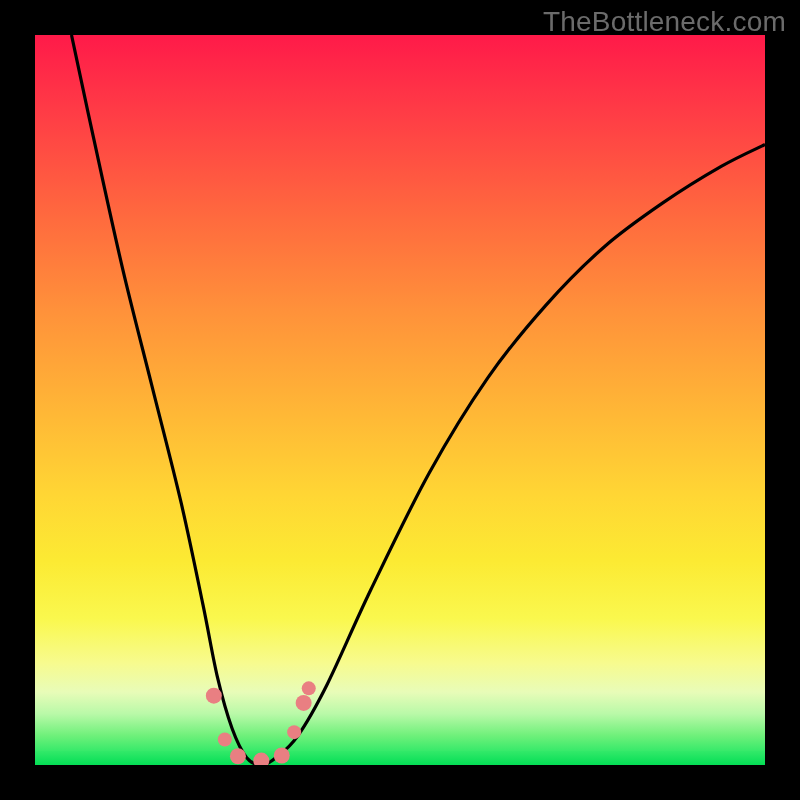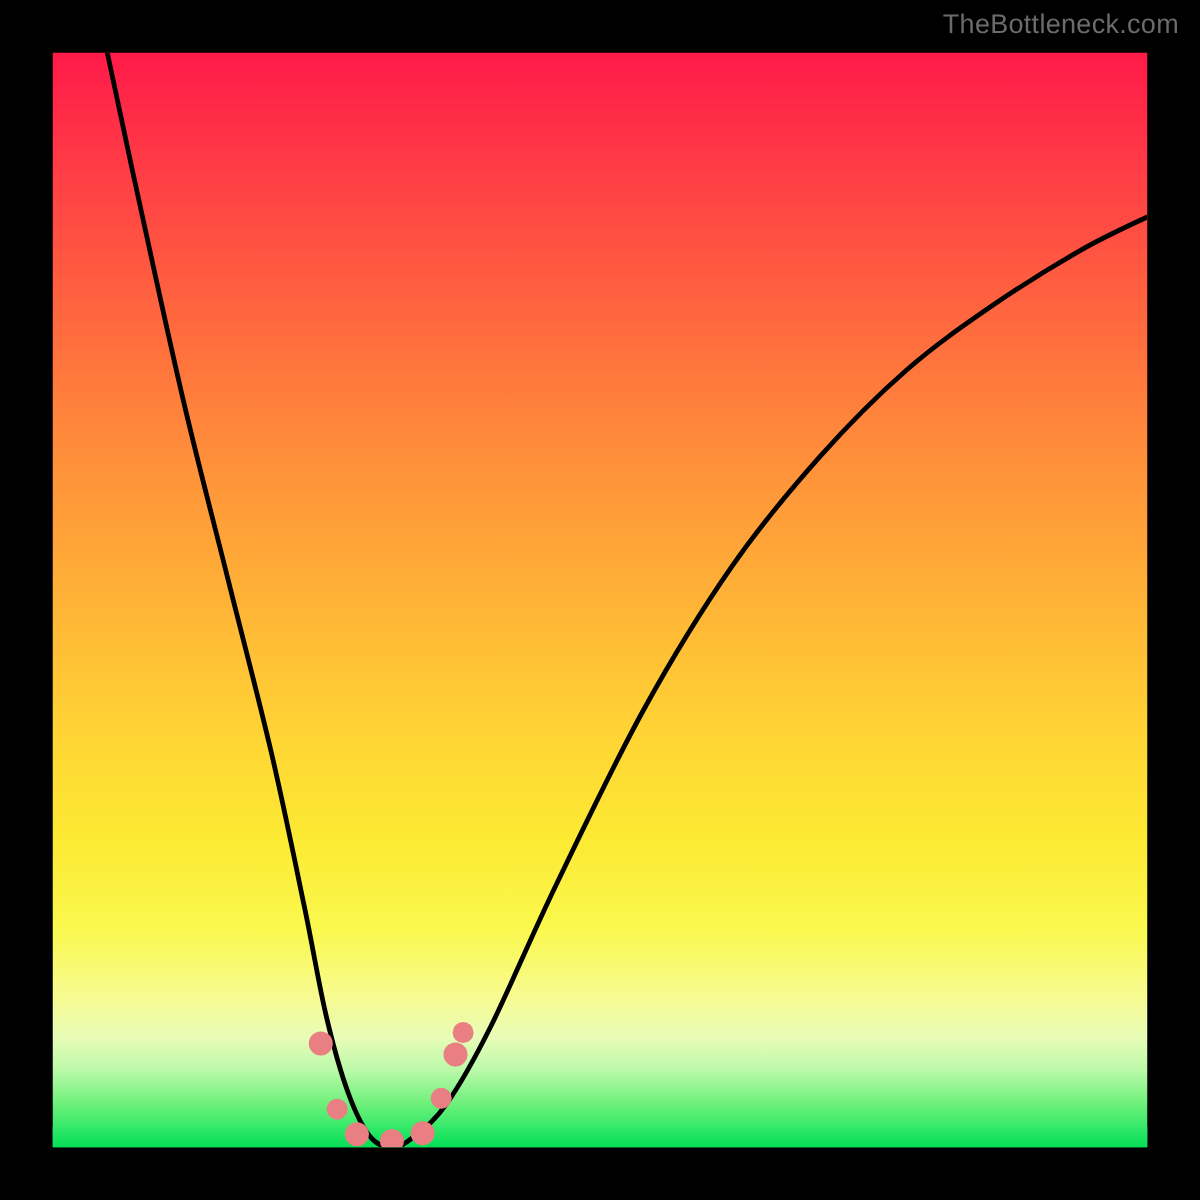--- a/index.html
+++ b/index.html
@@ -55,21 +55,21 @@
   }
   .curve {
     position: absolute;
     inset: 0;
   }
   .watermark {
     position: absolute;
     top: 6px;
     right: 14px;
     color: #6b6b6b;
-    font-size: 18px;
+    font-size: 28px;
     letter-spacing: 0.2px;
     user-select: none;
   }
 </style>
 </head>
 <body>
 
 <div class="frame">
   <div class="plot">
     <div class="bg-gradient"></div>

